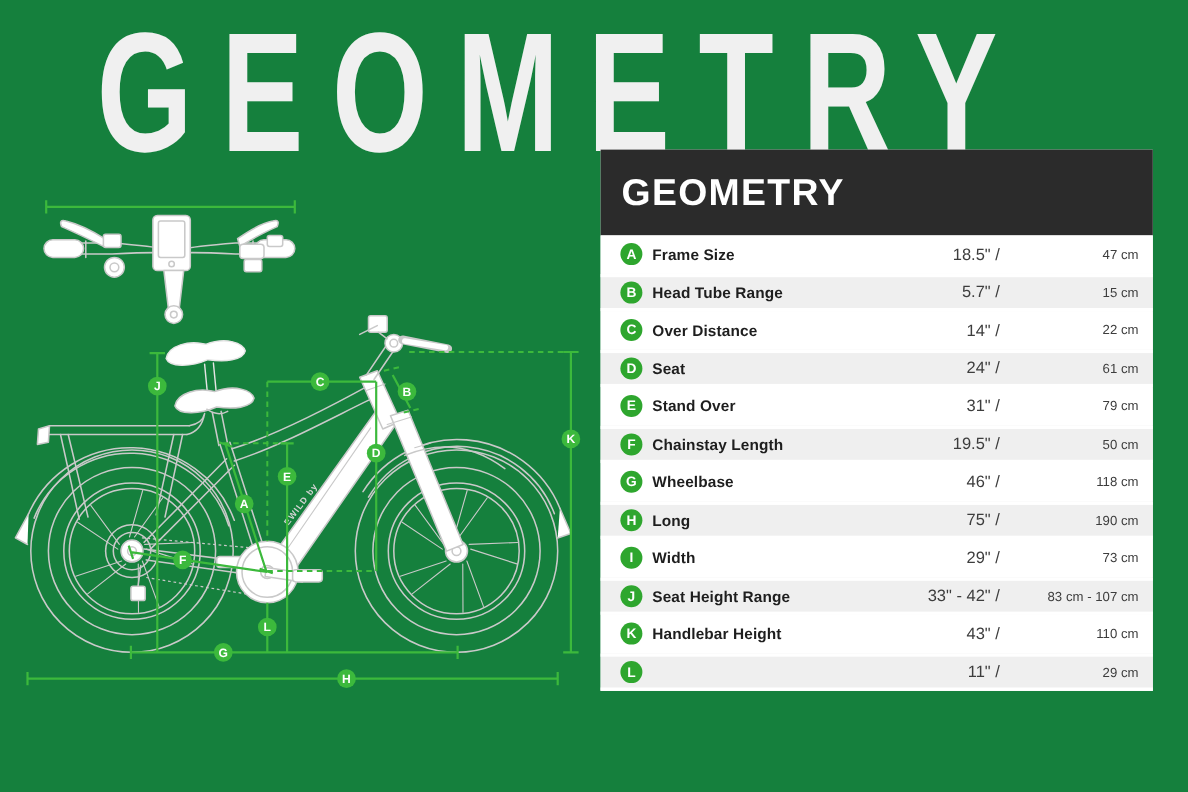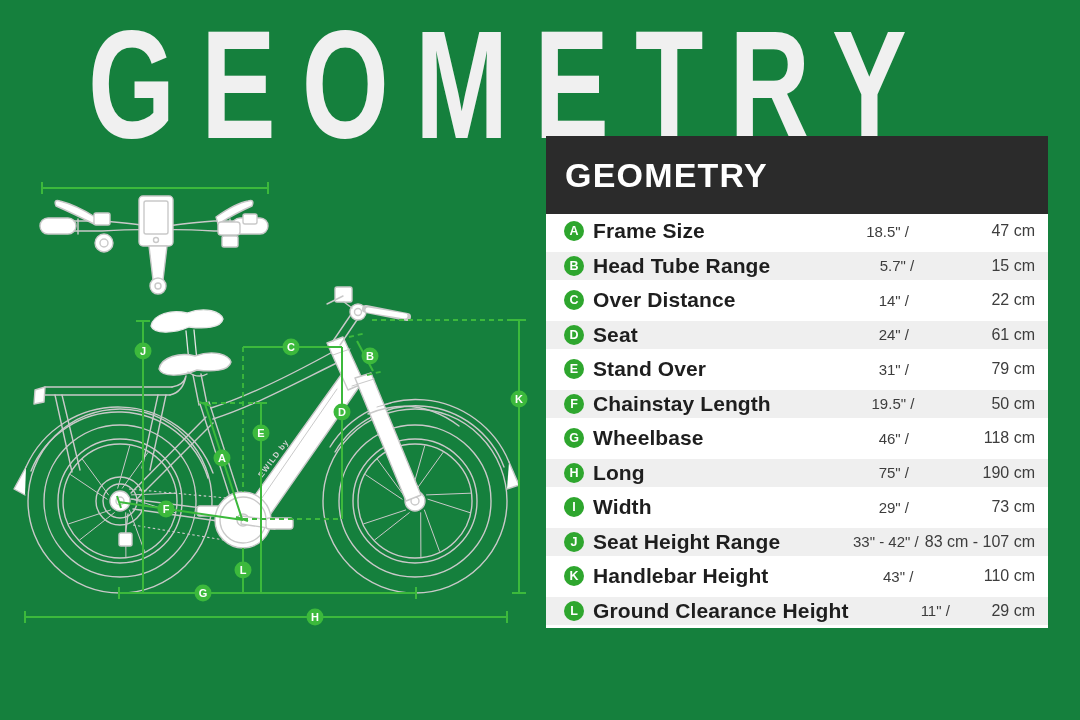--- a/index.html
+++ b/index.html
@@ -40,24 +40,24 @@
 
   
   .panel{position:absolute;left:546px;top:136px;width:502px;z-index:2;background:#fff}
   .panel-header{height:78px;background:var(--header-bg);display:flex;align-items:center;padding-left:19px}
   .panel-title{color:#fff;font-size:34px;font-weight:bold;letter-spacing:1.2px}
   .trow{height:34.5px;display:flex;align-items:center;padding-right:13px;background:#fff}
   .trow.alt{background:var(--row-alt-bg);border-top:3px solid #fff;border-bottom:3px solid #fff}
   .badge{width:20px;height:20px;min-width:20px;border-radius:50%;margin-left:18px;
          background:var(--badge-green);color:#fff;font-weight:bold;font-size:12.5px;
          display:flex;align-items:center;justify-content:center}
-  .tlabel{margin-left:9px;font-size:21px;font-weight:bold;color:#1E1E1E;letter-spacing:0.1px;white-space:nowrap}
+  .tlabel{margin-left:9px;font-size:14px;font-weight:bold;color:#1E1E1E;letter-spacing:0.1px;white-space:nowrap}
   .tspacer{flex:1}
   .tinch{width:150px;text-align:right;font-size:15px;color:#3D3D3D;white-space:nowrap}
-  .tcm{width:126px;text-align:right;font-size:16px;color:#3D3D3D;white-space:nowrap}
+  .tcm{width:126px;text-align:right;font-size:12px;color:#3D3D3D;white-space:nowrap}
 </style>
 </head>
 <body>
 
 <div id="stage">
 
   <div class="watermark">GEOMETRY</div>
 
   <svg id="diagram" width="545" height="475" viewBox="0 160 545 475">
 
@@ -329,21 +329,20 @@
   </div>
         <div class="trow">
     <span class="badge">K</span>
     <span class="tlabel">Handlebar Height</span>
     <span class="tspacer"></span>
     <span class="tinch">43" /</span>
     <span class="tcm">110 cm</span>
   </div>
         <div class="trow alt">
     <span class="badge">L</span>
-    <span class="tlabel">Ground Clearance Height</span>
     <span class="tspacer"></span>
     <span class="tinch">11" /</span>
     <span class="tcm">29 cm</span>
   </div>
       </div>
   </div>
 
 </div>
 
 </body></html>

